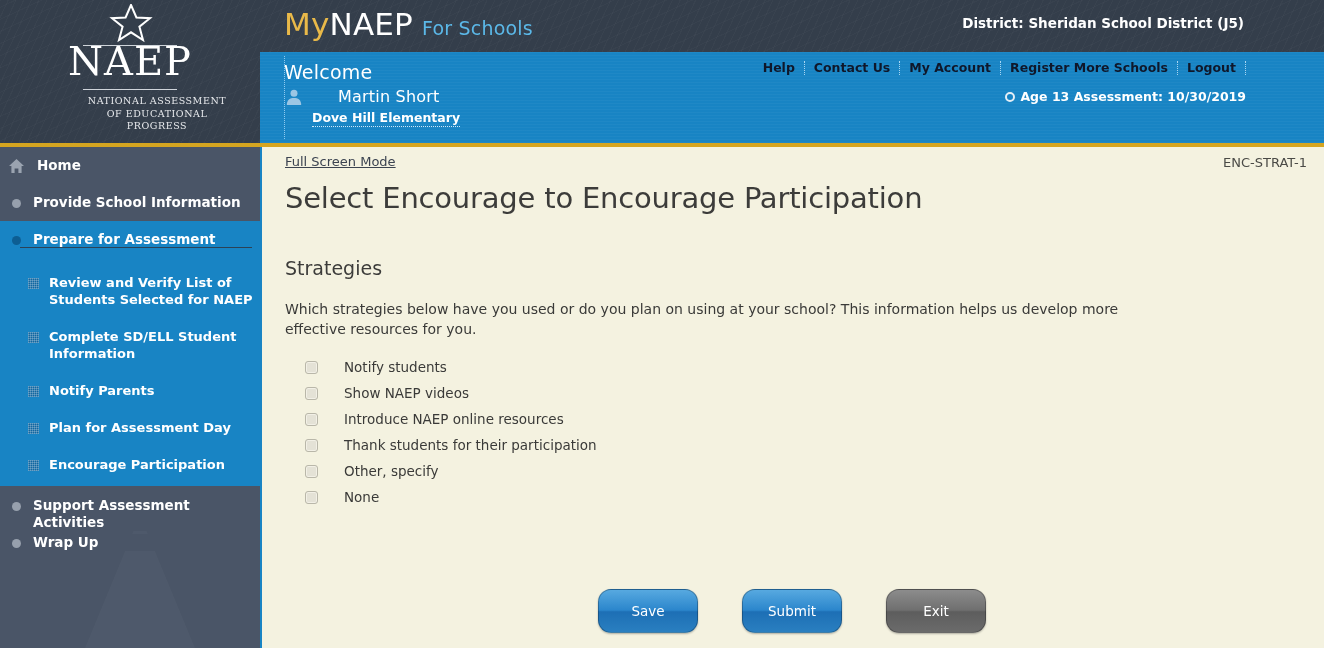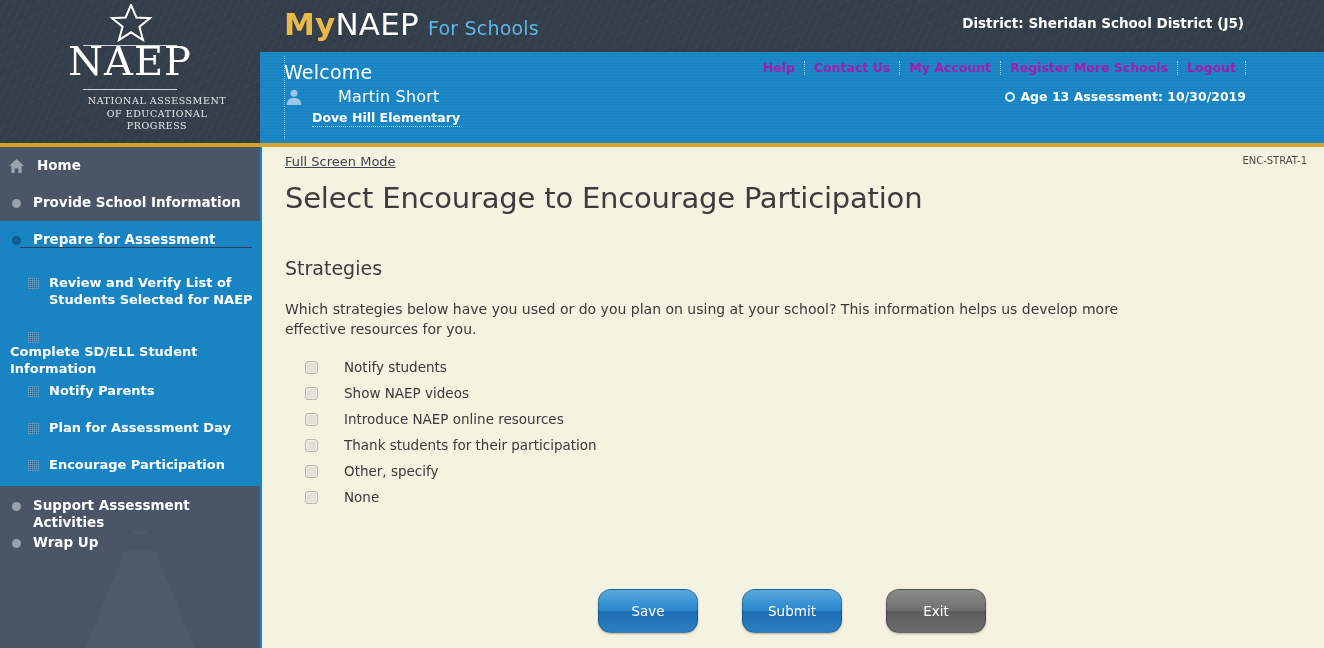--- a/index.html
+++ b/index.html
@@ -44,21 +44,21 @@
   .logo-sub {
     position: absolute; left: 0; top: 95px; width: 314px;
     font-family: "DejaVu Serif", serif;
     font-size: 9.5px; letter-spacing: .55px; line-height: 12.5px; color: #e8eaed;
   }
 
   
   .brand {
     position: absolute; left: 284px; top: 6px; white-space: nowrap;
   }
-  .brand .my { font-size: 31px; color: #e9b949; font-weight: 700; letter-spacing: .2px;}
+  .brand .my { font-size: 31px; color: #e9b949; font-weight: 400; letter-spacing: .2px;}
   .brand .naep { font-size: 31px; color: #ffffff; font-weight: 400; letter-spacing: .2px;}
   .brand .fors { font-size: 19px; color: #5bb8e8; margin-left: 9px; letter-spacing: .2px;}
 
   .district {
     position: absolute; right: 80px; top: 15px;
     color: #ffffff; font-size: 13.5px; font-weight: bold; white-space: nowrap;
   }
 
   
   .welcomebar {
@@ -84,21 +84,21 @@
     color: #ffffff; font-size: 12.5px; font-weight: bold;
     border-bottom: 1px dotted #cfe8fa; padding-bottom: 1px;
     cursor: pointer;
   }
 
   .toplinks {
     position: absolute; right: 78px; top: 61px;
     display: flex; align-items: center; white-space: nowrap;
   }
   .toplinks a {
-    color: #a21caf; font-size: 12.5px; font-weight: bold;
+    color: #0f172a; font-size: 12.5px; font-weight: bold;
     text-decoration: none; padding: 0 9px; cursor: pointer;
     border-right: 1px dotted #a8d6f2; line-height: 14px;
   }
   .toplinks a:last-child { }
   .assessline {
     position: absolute; right: 78px; top: 89px;
     color: #ffffff; font-size: 12.5px; font-weight: bold; white-space: nowrap;
     display: flex; align-items: center;
   }
   .radio-dot {
@@ -167,21 +167,21 @@
   }
   .main-leftedge {
     position: absolute; left: 0; top: 0; width: 2px; height: 501px; background: #1884c4;
   }
   .fsmode {
     position: absolute; left: 25px; top: 7px;
     color: #3b4350; font-size: 13px; text-decoration: underline; cursor: pointer;
   }
   .doccode {
     position: absolute; right: 17px; top: 8px;
-    color: #4a4a46; font-size: 10px;
+    color: #4a4a46; font-size: 13px;
   }
   .page-title {
     position: absolute; left: 25px; top: 34px;
     color: #3c3c3a; font-size: 29px; font-weight: normal; letter-spacing: -.2px;
   }
   .section-title {
     position: absolute; left: 25px; top: 110px;
     color: #3c3c3a; font-size: 19px; font-weight: normal;
   }
   .intro {
@@ -295,21 +295,21 @@
 
     <div class="sb-item" style="top:84px;">
       <span class="sb-bullet active"></span>
       <span class="sb-label">Prepare for Assessment</span>
     </div>
 
     <div class="sb-sub" style="top:127px;">
       <span class="sb-sqr"></span>
       <span class="sb-sublabel">Review and Verify List of Students Selected for NAEP</span>
     </div>
-    <div class="sb-sub" style="top:181px;flex-direction:column;">
+    <div class="sb-sub" style="top:181px;">
       <span class="sb-sqr"></span>
       <span class="sb-sublabel">Complete SD/ELL Student Information</span>
     </div>
     <div class="sb-sub" style="top:235px;">
       <span class="sb-sqr"></span>
       <span class="sb-sublabel">Notify Parents</span>
     </div>
     <div class="sb-sub" style="top:272px;">
       <span class="sb-sqr"></span>
       <span class="sb-sublabel">Plan for Assessment Day</span>

